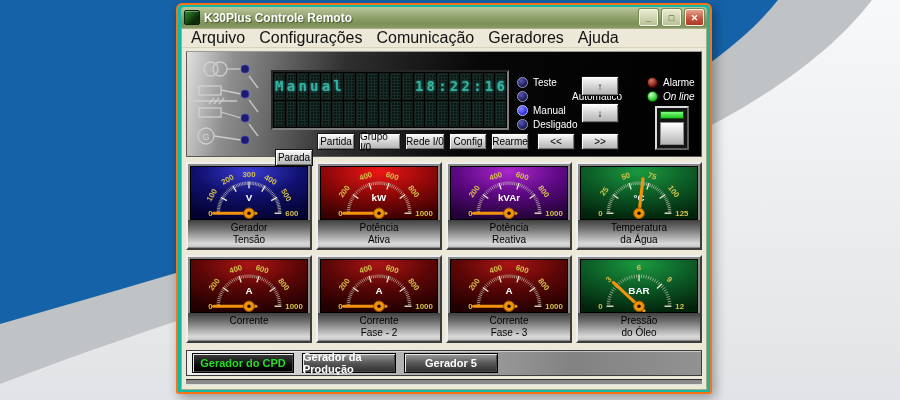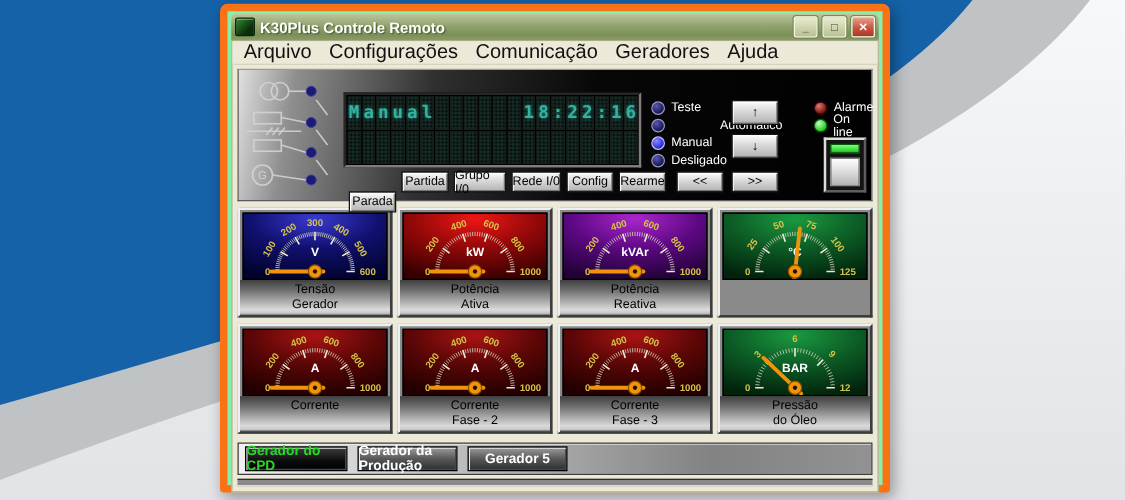--- a/index.html
+++ b/index.html
@@ -2,21 +2,21 @@
 <html><head>
 <meta charset="utf-8">
 <style>
   html,body{margin:0;padding:0;background:#fff;}
   .stage{position:relative;width:900px;height:400px;overflow:hidden;
          font-family:"Liberation Sans",sans-serif;background:#eceef0;}
   .bg{position:absolute;inset:0;}
 
   
   .window{position:absolute;left:176px;top:3px;width:536px;height:391px;
-          background:#86efac;border:6px solid #f97316;border-radius:6px 6px 3px 3px;
+          background:#14b8a6;border:2px solid #f97316;border-radius:6px 6px 3px 3px;
           box-shadow:3px 4px 12px rgba(0,0,0,.35);box-sizing:border-box;}
   .titlebar{height:21px;margin:2px 3px 0;border-radius:4px 4px 0 0;
             background:linear-gradient(#bcc79b,#93a471 45%,#7c8f57 80%,#8a9c66);
             display:flex;align-items:center;padding:0 3px;gap:4px;}
   .app-icon{width:14px;height:13px;border-radius:2px;flex:0 0 auto;
             background:linear-gradient(135deg,#2f8f2f,#0c2c0c 70%);
             border:1px solid #0a240a;box-shadow:inset 0 1px 0 rgba(255,255,255,.35);}
   .title-text{color:#fff;font-size:12px;font-weight:bold;flex:1;
               text-shadow:1px 1px 1px #49592f;white-space:nowrap;overflow:hidden;}
   .winbtn{width:17px;height:15px;border-radius:2px;font-size:9px;font-weight:bold;
@@ -76,22 +76,22 @@
   .gtick{fill:#d6c34a;font:700 8px "Liberation Sans",sans-serif;}
   .gunit{fill:#ffffff;font:700 10px "Liberation Sans",sans-serif;}
 
   
   .genbar{margin-top:7px;height:26px;display:flex;align-items:center;gap:8px;padding-left:5px;
           background:linear-gradient(to right,#f0f0f0,#bdbdbd 35%,#828282 75%,#929292);
           border:1px solid #3c3c3c;box-shadow:inset 0 1px 0 rgba(255,255,255,.5);box-sizing:border-box;}
   .genbtn{height:20px;border:1px solid #000;box-sizing:border-box;
           box-shadow:inset 1px 1px 0 #e8e8e8,inset -1px -1px 0 #474747;
           font-weight:bold;font-size:11px;display:flex;align-items:center;justify-content:center;}
-  .genbtn.active{background:linear-gradient(#3e3e3e,#0c0c0c 60%,#000);color:#27da27;width:82px;}
-  .genbtn.plain{background:linear-gradient(#9c9c9c,#585858 50%,#2e2e2e);color:#fff;width:80px;}
+  .genbtn.active{background:linear-gradient(#3e3e3e,#0c0c0c 60%,#000);color:#27da27;width:102px;}
+  .genbtn.plain{background:linear-gradient(#9c9c9c,#585858 50%,#2e2e2e);color:#fff;width:94px;}
   .groove{margin-top:3px;height:4px;background:#8a8a8a;
           border-top:1px solid #2e2e2e;border-bottom:1px solid #dedede;}
 </style>
 </head>
 <body>
 
 <div class="stage">
 
   <svg class="bg" width="900" height="400" viewBox="0 0 900 400">
     <defs>
@@ -227,21 +227,21 @@
 
           <div class="pbtn" style="left:394px;top:24px;width:38px;height:20px;font-weight:bold;">↑</div>
           <div class="pbtn" style="left:394px;top:51px;width:38px;height:20px;font-weight:bold;">↓</div>
           <div class="pbtn" style="left:350px;top:81px;width:38px;">&lt;&lt;</div>
           <div class="pbtn" style="left:394px;top:81px;width:38px;">&gt;&gt;</div>
 
           <div class="status-row" style="top:24px;">
             <span class="led alarme"></span>
             <span class="status-label">Alarme</span>
           </div>
-          <div class="status-row" style="top:38px;">
+          <div class="status-row" style="top:38px;font-style:italic;">
             <span class="led online"></span>
             <span class="status-label">On line</span>
           </div>
 
           <div class="switch">
             <div class="sw-bar"></div>
             <div class="sw-body"></div>
           </div>
         </div>
 
@@ -325,22 +325,22 @@
                   <text x="79.5" y="15.49295844483801" text-anchor="middle" transform="rotate(29.999999999999993 79.5 15.49295844483801)" class="gtick">400</text>
                   <text x="94.50704155516199" y="30.500000000000007" text-anchor="middle" transform="rotate(60.00000000000001 94.50704155516199 30.500000000000007)" class="gtick">500</text>
                   <text x="96" y="51" text-anchor="start" class="gtick">600</text>
                   <text x="59" y="35" text-anchor="middle" class="gunit">V</text>
                   <line x1="66" y1="48" x2="23" y2="47.99999999999999" stroke="#f2930c" stroke-width="3.2" stroke-linecap="round"></line>
                   <circle cx="59" cy="48" r="5.5" fill="#f2930c" stroke="#8a5200" stroke-width="1"></circle>
                   <circle cx="59" cy="48" r="1.8" fill="#241200"></circle>
                 </svg>
               </div>
               <div class="gauge-label">
+                <div>Gerador</div>
                 <div>Tensão</div>
-                <div>Gerador</div>
               </div>
             </div>
             <div class="gauge">
               <div class="gauge-face">
                 <svg viewBox="0 0 118 54" preserveAspectRatio="none">
                   <defs>
                     <radialGradient id="fg1" cx="50%" cy="8%" r="95%">
                       <stop offset="0%" stop-color="#ee1616"></stop>
                       <stop offset="48%" stop-color="#900808"></stop>
                       <stop offset="100%" stop-color="#360000"></stop>
@@ -561,20 +561,24 @@
                   <text x="46.33030323062716" y="12.0066828318987" text-anchor="middle" transform="rotate(-18 46.33030323062716 12.0066828318987)" class="gtick">50</text>
                   <text x="71.66969676937285" y="12.006682831898708" text-anchor="middle" transform="rotate(18 71.66969676937285 12.006682831898708)" class="gtick">75</text>
                   <text x="92.16969676937285" y="26.900804656008606" text-anchor="middle" transform="rotate(54.00000000000001 92.16969676937285 26.900804656008606)" class="gtick">100</text>
                   <text x="96" y="51" text-anchor="start" class="gtick">125</text>
                   <text x="59" y="35" text-anchor="middle" class="gunit">°C</text>
                   <line x1="58.21000530588563" y1="54.95527917364006" x2="63.062829855445344" y2="12.229992821279694" stroke="#f2930c" stroke-width="3.2" stroke-linecap="round"></line>
                   <circle cx="59" cy="48" r="5.5" fill="#f2930c" stroke="#8a5200" stroke-width="1"></circle>
                   <circle cx="59" cy="48" r="1.8" fill="#241200"></circle>
                 </svg>
               </div>
+              <div class="gauge-label">
+                <div>Temperatura</div>
+                <div>da Água</div>
+              </div>
             </div>
             <div class="gauge">
               <div class="gauge-face">
                 <svg viewBox="0 0 118 54" preserveAspectRatio="none">
                   <defs>
                     <radialGradient id="fg4" cx="50%" cy="8%" r="95%">
                       <stop offset="0%" stop-color="#aa1414"></stop>
                       <stop offset="48%" stop-color="#5a0606"></stop>
                       <stop offset="100%" stop-color="#200000"></stop>
                     </radialGradient>

